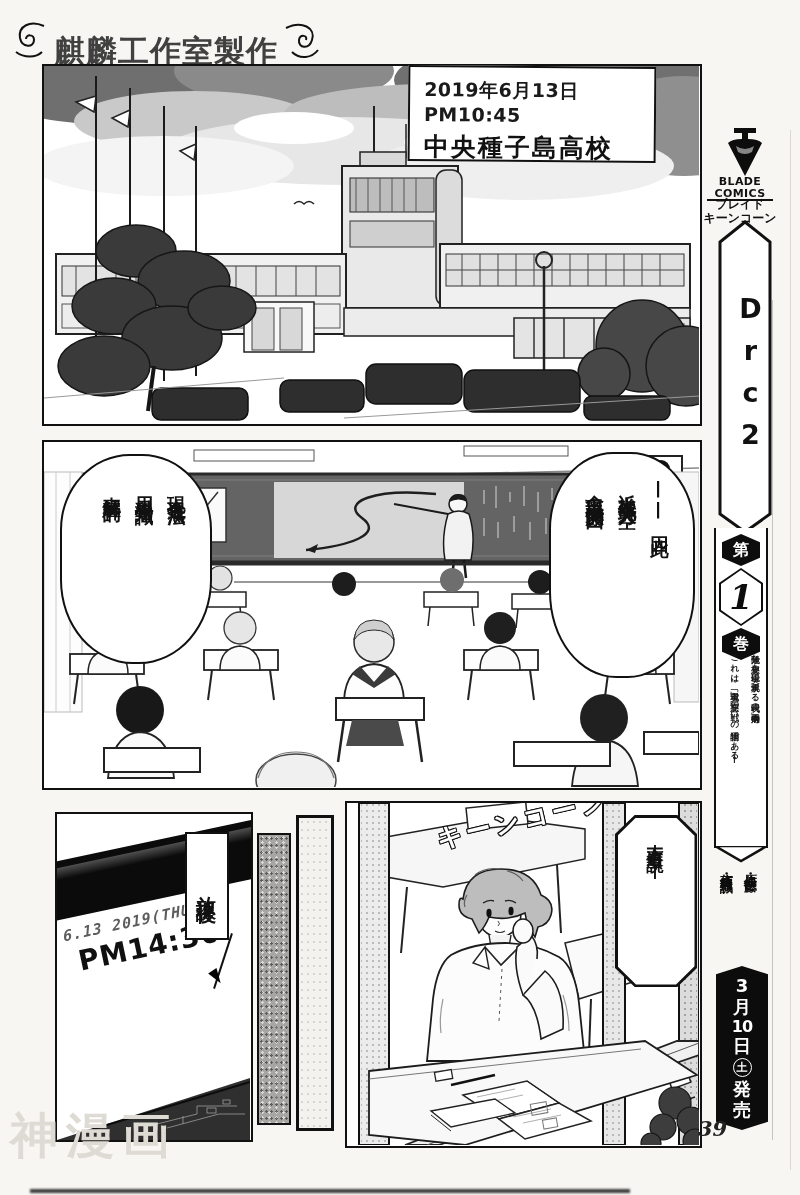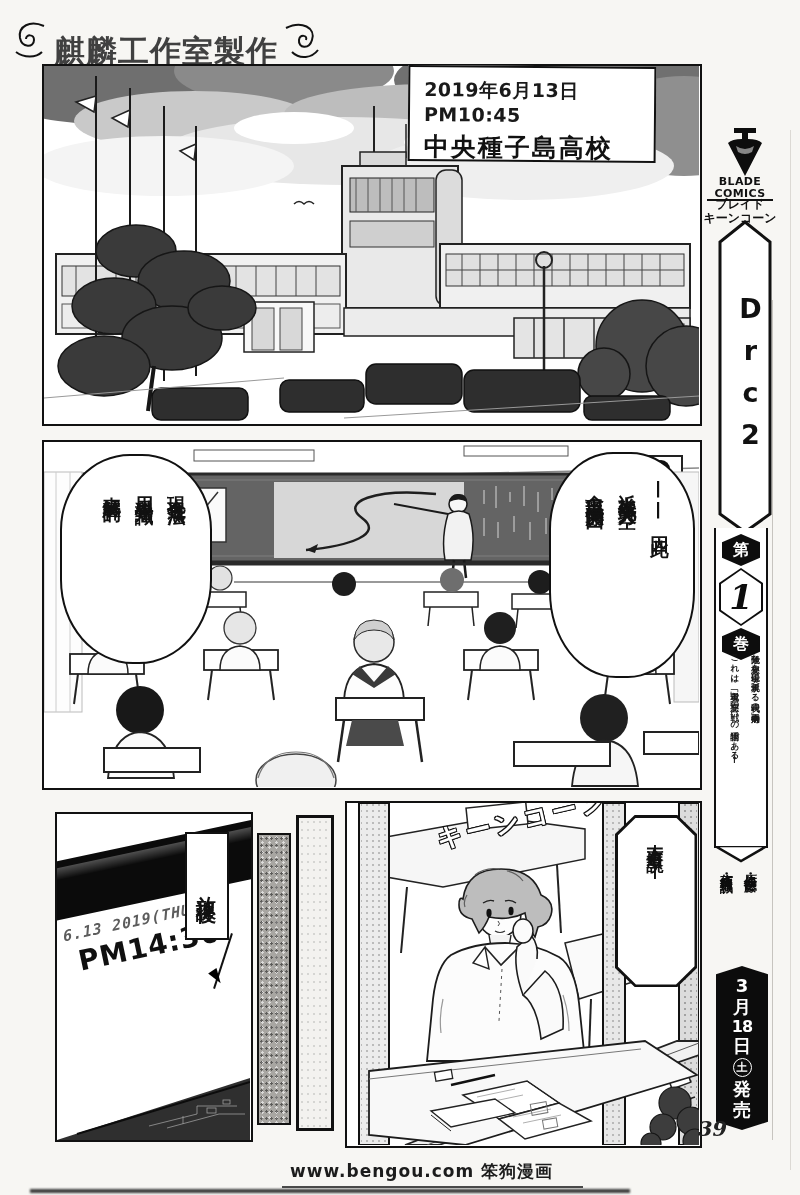--- a/index.html
+++ b/index.html
@@ -575,28 +575,28 @@
   </svg>
 
   <div class="sb credits" style="position:absolute;">
     <div>原作・伊藤仁</div>
     <div>作画・楓月誠</div>
   </div>
 
   <div class="sb release" style="position:absolute;">
     <span>3</span>
     <span>月</span>
-    <span class="num">18</span>
+    <span class="num">10</span>
     <span>日</span>
     <span class="circ">土</span>
     <span>発</span>
     <span>売</span>
   </div>
 
   <div class="rule" style="left:772px;top:300px;height:840px;"></div>
   <div class="rule" style="left:790px;top:130px;height:1040px;background:#dcd9d4;"></div>
 
   <div class="pageno">39</div>
 
-  <div class="site">www.bengou.com 笨狗漫画</div>
+  <div class="wm">神漫画</div>
   <div class="botsmudge"></div>
 
 </div>
 
 </body></html>

